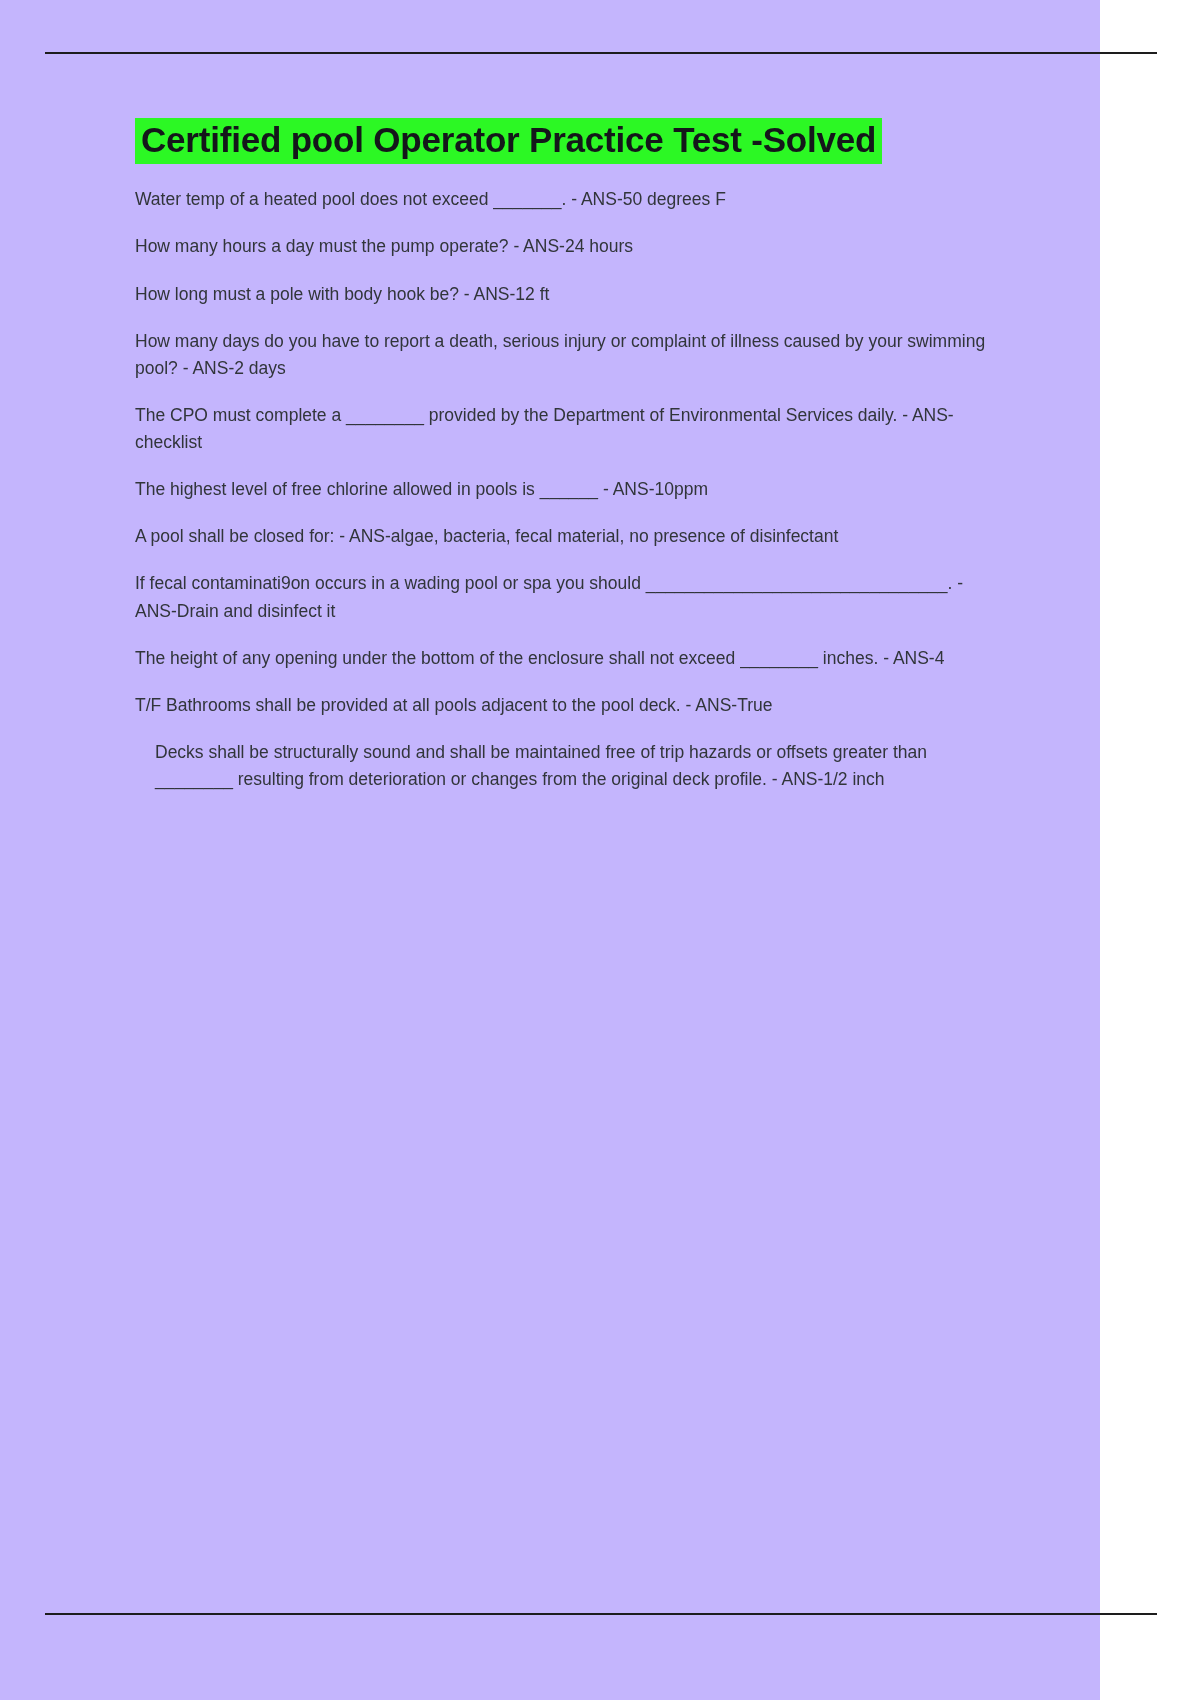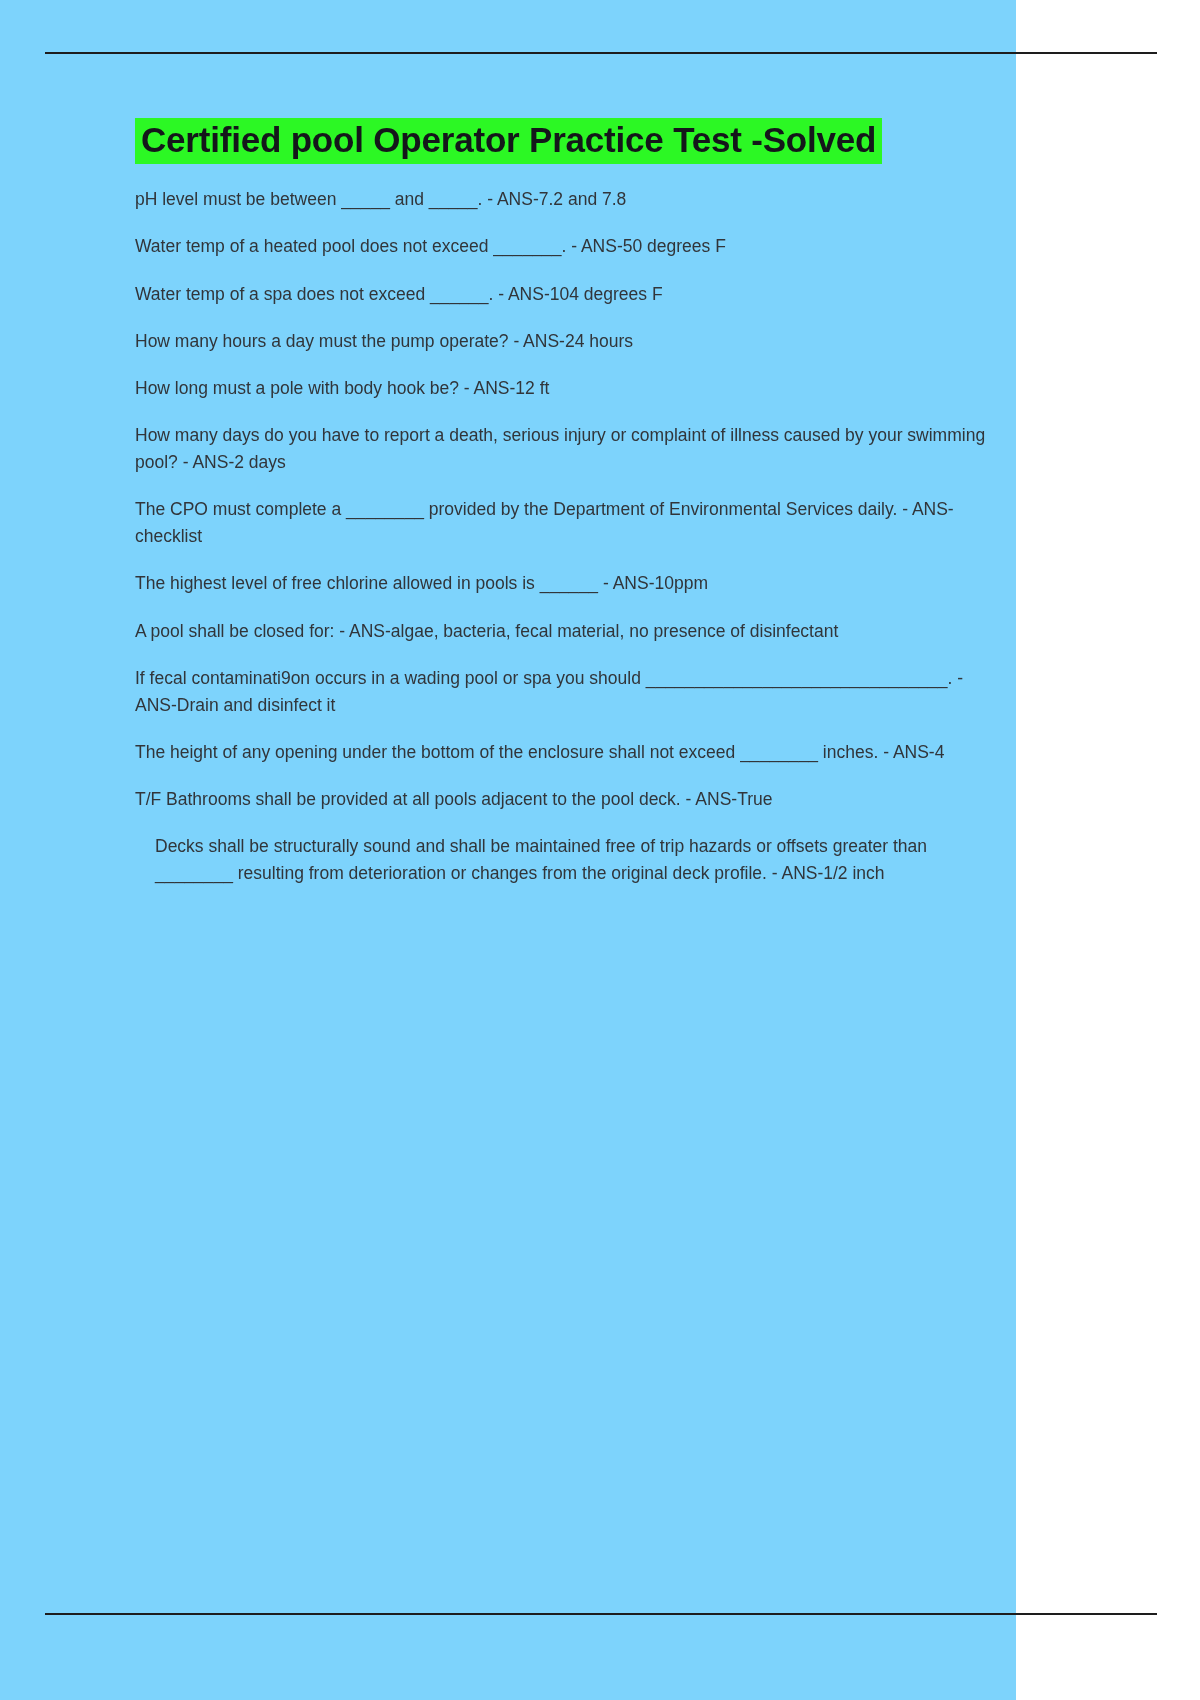--- a/index.html
+++ b/index.html
@@ -11,23 +11,23 @@
     width: 1200px;
     height: 1700px;
     font-family: "Liberation Sans", sans-serif;
     color: #2b2f33;
     position: relative;
     overflow: hidden;
   }
   .page {
     position: absolute;
     left: 0; top: 0;
-    width: 1016px;
+    width: 1100px;
     height: 1700px;
-    background: #7dd3fc;
+    background: #c4b5fd;
   }
   .rule {
     position: absolute;
     left: 45px;
     width: 1112px;
     height: 2px;
     background: #1d1d1d;
   }
   .rule-top { top: 52px; }
   .rule-bottom { top: 1613px; }
@@ -69,23 +69,21 @@
 <div class="page">
 
   <div class="rule rule-top"></div>
 
   <div class="content">
 
     <div class="title-wrap">
       <div class="title">Certified pool Operator Practice Test -Solved</div>
     </div>
 
-    <div class="qa">pH level must be between _____ and _____. - ANS-7.2 and 7.8</div>
     <div class="qa">Water temp of a heated pool does not exceed _______. - ANS-50 degrees F</div>
-    <div class="qa">Water temp of a spa does not exceed ______. - ANS-104 degrees F</div>
     <div class="qa">How many hours a day must the pump operate? - ANS-24 hours</div>
     <div class="qa">How long must a pole with body hook be? - ANS-12 ft</div>
     <div class="qa">How many days do you have to report a death, serious injury or complaint of illness caused by your swimming pool? - ANS-2 days</div>
     <div class="qa">The CPO must complete a ________ provided by the Department of Environmental Services daily. - ANS-checklist</div>
     <div class="qa">The highest level of free chlorine allowed in pools is ______ - ANS-10ppm</div>
     <div class="qa">A pool shall be closed for: - ANS-algae, bacteria, fecal material, no presence of disinfectant</div>
     <div class="qa">If fecal contaminati9on occurs in a wading pool or spa you should _______________________________. - ANS-Drain and disinfect it</div>
     <div class="qa">The height of any opening under the bottom of the enclosure shall not exceed ________ inches. - ANS-4</div>
     <div class="qa">T/F Bathrooms shall be provided at all pools adjacent to the pool deck. - ANS-True</div>
     <div class="qa">Decks shall be structurally sound and shall be maintained free of trip hazards or offsets greater than ________ resulting from deterioration or changes from the original deck profile. - ANS-1/2 inch</div>

